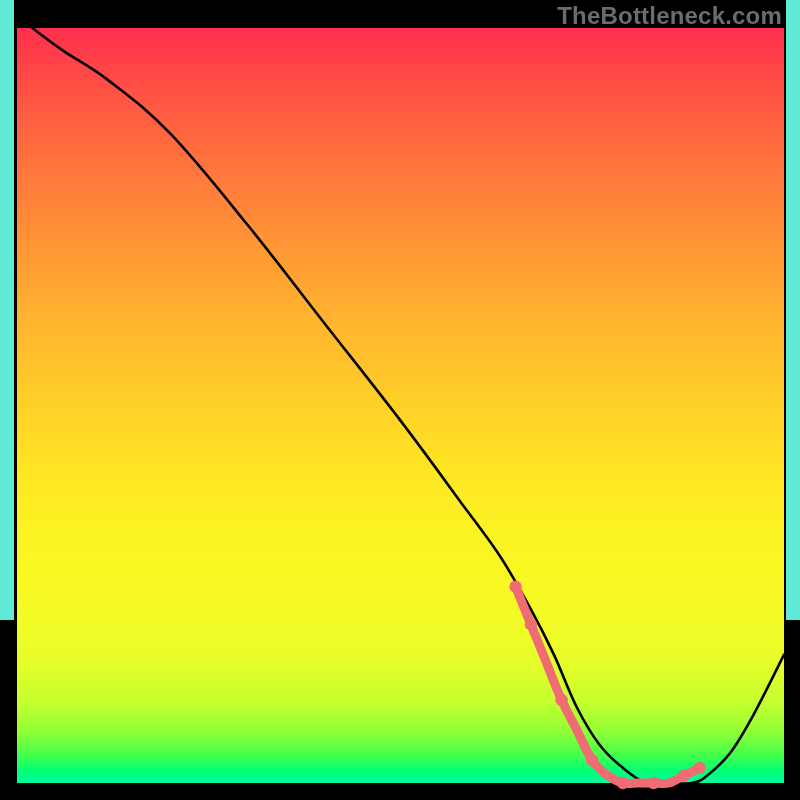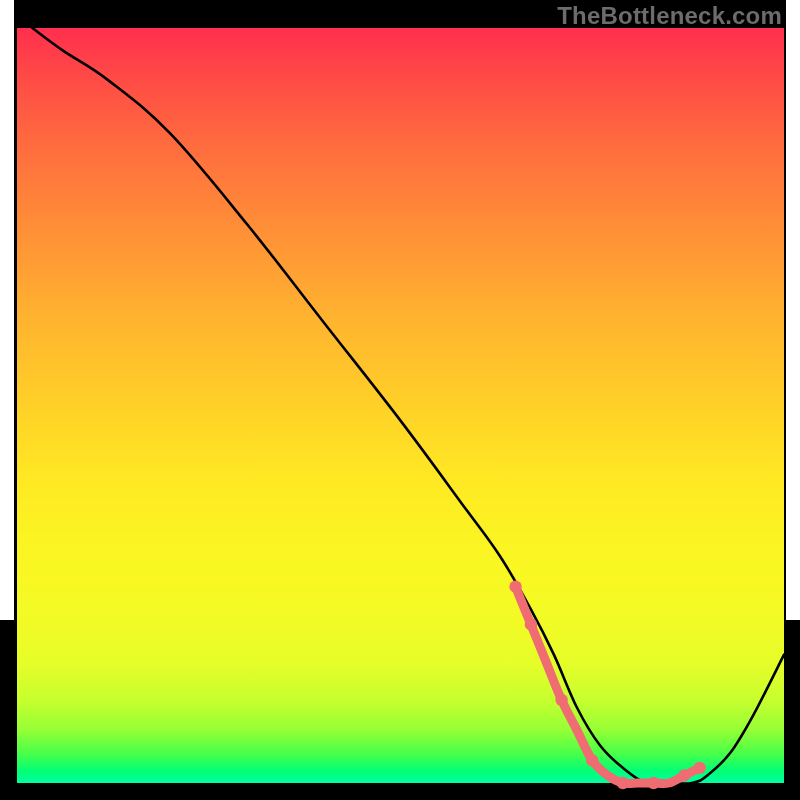--- a/index.html
+++ b/index.html
@@ -1,21 +1,21 @@
 <!DOCTYPE html>
 <html><head>
 <meta charset="utf-8">
 <style>
   * { margin: 0; padding: 0; box-sizing: border-box; }
   html, body { width: 800px; height: 800px; overflow: hidden; background: #000; }
   .canvas {
     position: relative;
     width: 800px;
     height: 620px;
-    background: #ffffff;
+    background: #5eead4;
   }
   .frame-outer {
     position: absolute;
     left: 14px;
     top: 0;
     width: 772px;
     height: 786px;
     background: #000;
   }
   .watermark {

